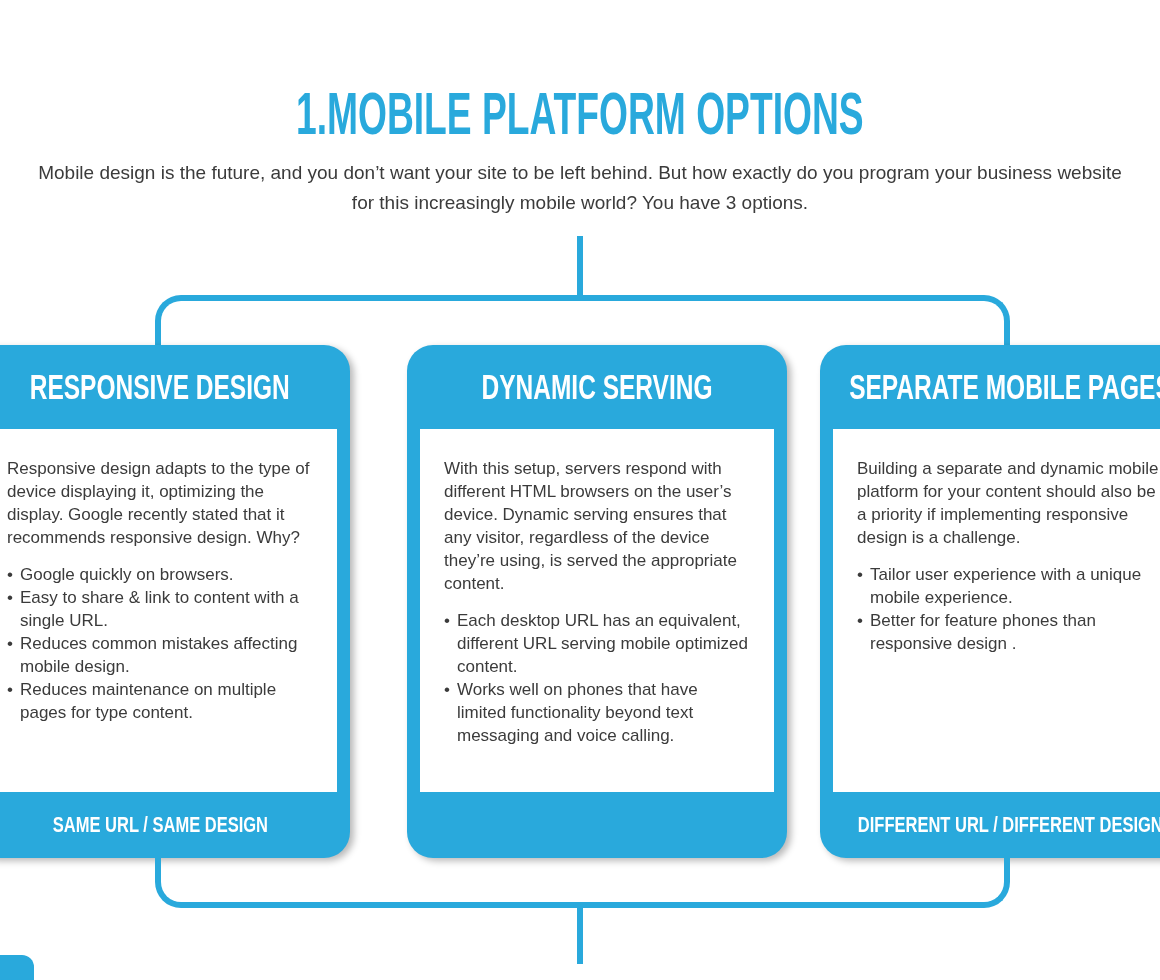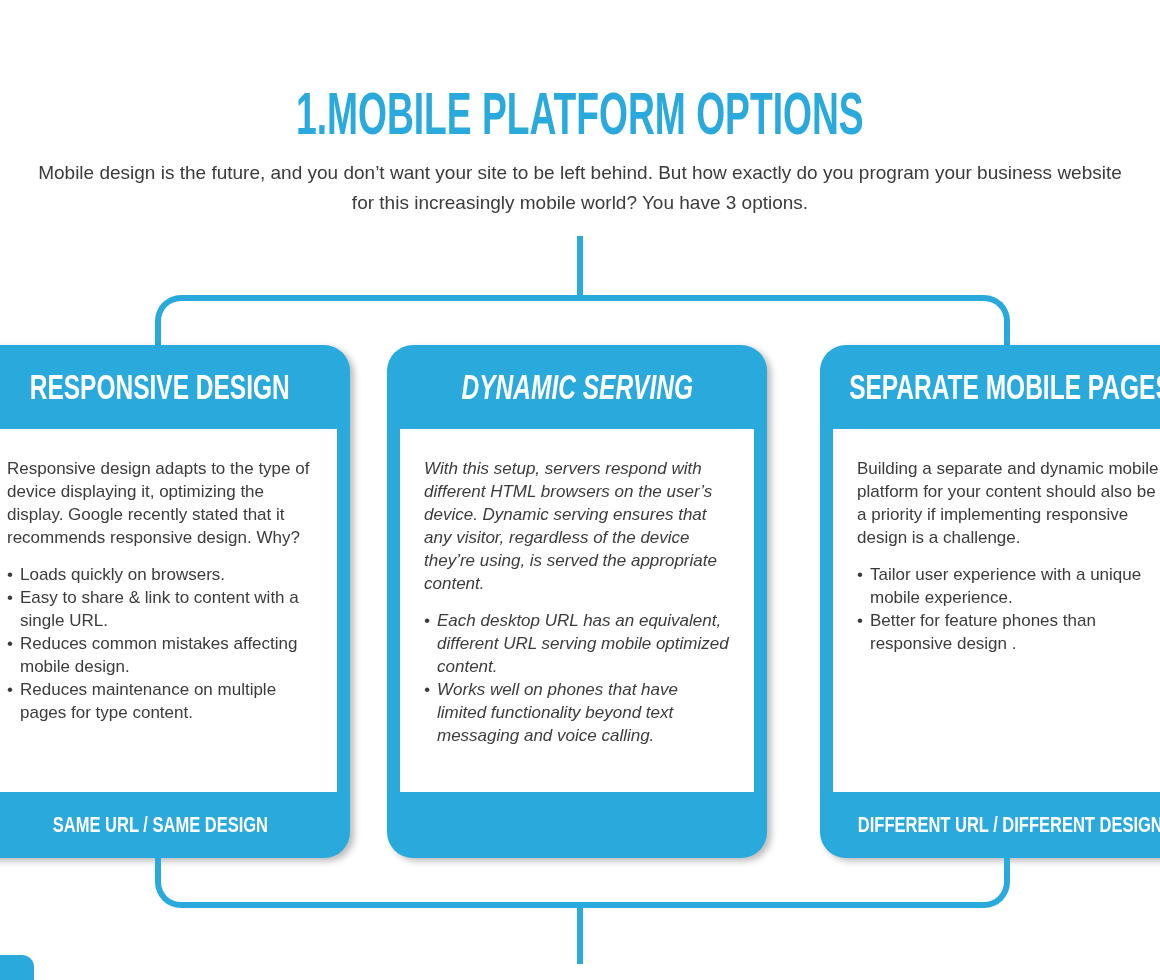--- a/index.html
+++ b/index.html
@@ -36,21 +36,21 @@
   }
   .bracket-top    { top:295px; border-bottom:none; border-radius:26px 26px 0 0; }
   .bracket-bottom { top:856px; border-top:none;    border-radius:0 0 26px 26px; }
 
   .card {
     position:absolute; top:345px; width:380px; height:513px;
     background:var(--accent); border-radius:26px;
     box-shadow:4px 3px 7px rgba(0,0,0,0.28);
   }
   .card-1 { left:10px; }
-  .card-2 { left:427px;font-style:italic; }
+  .card-2 { left:447px; }
   .card-3 { left:860px; }
 
   .card-title {
     height:84px; display:flex; align-items:center; justify-content:center;
     color:#ffffff; font-size:35px; font-weight:bold;
   }
   .card-title .condense { transform:scaleX(0.7); }
 
   .card-body {
     background:#ffffff; margin:0 13px; height:363px;
@@ -90,21 +90,21 @@
   <div class="stem stem-top"></div>
   <div class="bracket bracket-top"></div>
 
   <div class="card card-1">
     <div class="card-title">
       <span class="condense">RESPONSIVE DESIGN</span>
     </div>
     <div class="card-body">
       <p class="card-intro">Responsive design adapts to the type of device displaying it, optimizing the display. Google recently stated that it recommends responsive design. Why?</p>
       <ul class="bullets">
-        <li>Loads quickly on browsers.</li>
+        <li>Google quickly on browsers.</li>
         <li>Easy to share &amp; link to content with a single URL.</li>
         <li>Reduces common mistakes affecting mobile design.</li>
         <li>Reduces maintenance on multiple pages for type content.</li>
       </ul>
     </div>
     <div class="card-footer">
       <span class="condense">SAME URL / SAME DESIGN</span>
     </div>
   </div>
 

